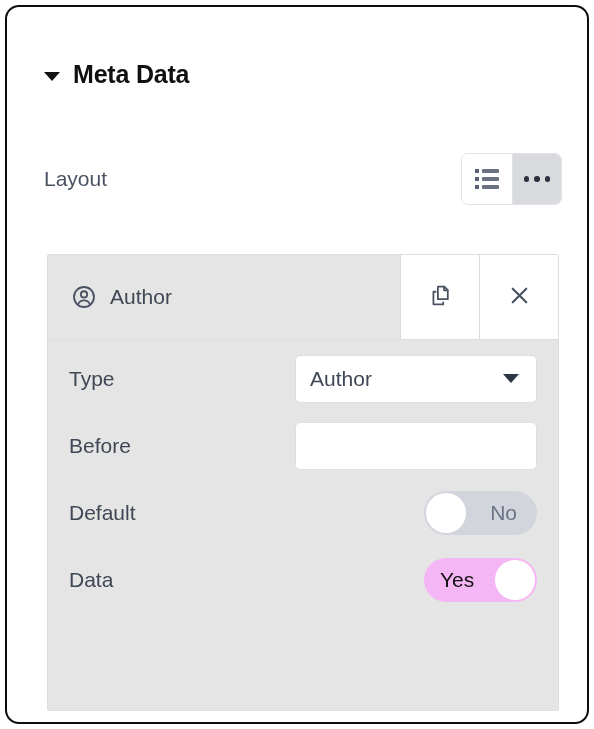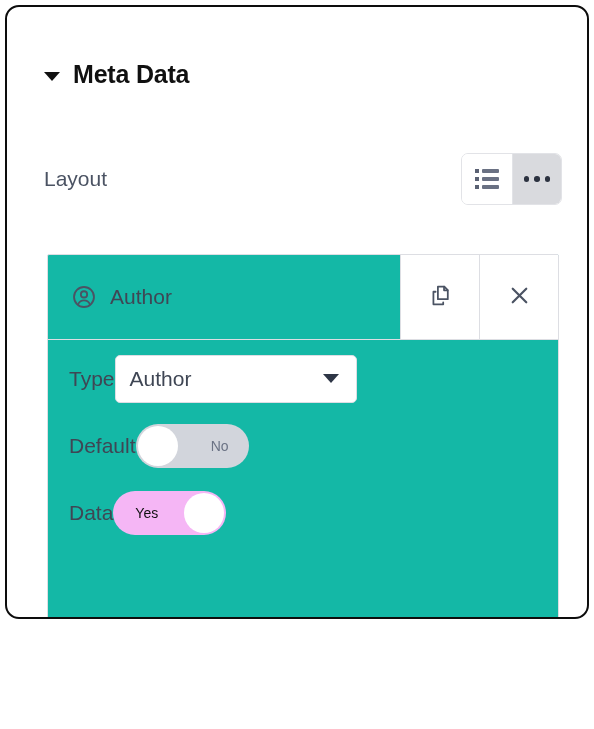--- a/index.html
+++ b/index.html
@@ -10,21 +10,21 @@
     background: #ffffff;
     font-family: "Liberation Sans", sans-serif;
   }
 
   
   #panel-frame {
     position: absolute;
     left: 5px;
     top: 5px;
     width: 584px;
-    height: 614px;
+    height: 719px;
     background: #ffffff;
     border: 2px solid #0d0d0d;
     border-radius: 14px;
     overflow: hidden;
   }
 
   
   #section-header {
     position: absolute;
     left: 37px;
@@ -102,21 +102,21 @@
 
   
   #meta-card {
     position: absolute;
     left: 40px;
     top: 247px;
     width: 512px;
     height: 457px;
     border: 1px solid #dddee3;
     border-radius: 2px;
-    background: #14b8a6;
+    background: #e5e5e5;
   }
 
   #card-head {
     display: flex;
     height: 85px;
     border-bottom: 1px solid #dddee3;
   }
   #item-title-cell {
     flex: 1;
     display: flex;
@@ -143,21 +143,21 @@
   .icon-person svg { display: block; }
 
   #card-body {
     padding: 0 21px;
     padding-top: 5px;
   }
   .prop-row {
     height: 67px;
     display: flex;
     align-items: center;
-    justify-content: flex-start;
+    justify-content: space-between;
   }
   .prop-label {
     font-size: 21px;
     color: #3f4654;
   }
 
   
   .select-box {
     position: relative;
     width: 242px;
@@ -210,25 +210,25 @@
     height: 44px;
     border-radius: 22px;
     position: relative;
     cursor: pointer;
     display: flex;
     align-items: center;
   }
   .toggle.off { background: #d2d5dc; justify-content: flex-end; }
   .toggle.on  { background: #f5b6f5; justify-content: flex-start; }
   .toggle-text {
-    font-size: 14px;
+    font-size: 21px;
     line-height: 1;
   }
   .toggle.off .toggle-text { color: #6b7385; margin-right: 20px; }
-  .toggle.on  .toggle-text { color: #111111; margin-left: 22px; }
+  .toggle.on  .toggle-text { color: #111111; margin-left: 16px; }
   .toggle-knob {
     position: absolute;
     top: 2px;
     width: 40px; height: 40px;
     border-radius: 50%;
     background: #ffffff;
   }
   .toggle.off .toggle-knob { left: 2px; }
   .toggle.on  .toggle-knob { right: 2px; }
 </style>
@@ -308,20 +308,27 @@
     <div id="card-body">
 
       <div class="prop-row">
         <span class="prop-label">Type</span>
         <div class="select-box">
           <span class="select-value">Author</span>
           <span class="select-caret"></span>
         </div>
       </div>
 
+      <div class="prop-row">
+        <span class="prop-label">Before</span>
+        <div class="input-group">
+          <input type="text" placeholder="" value="" style="">
+
+        </div>
+      </div>
 
       <div class="prop-row">
         <span class="prop-label">Default</span>
         <div class="toggle off">
           <span class="toggle-text">No</span>
           <span class="toggle-knob"></span>
         </div>
       </div>
 
       <div class="prop-row">

